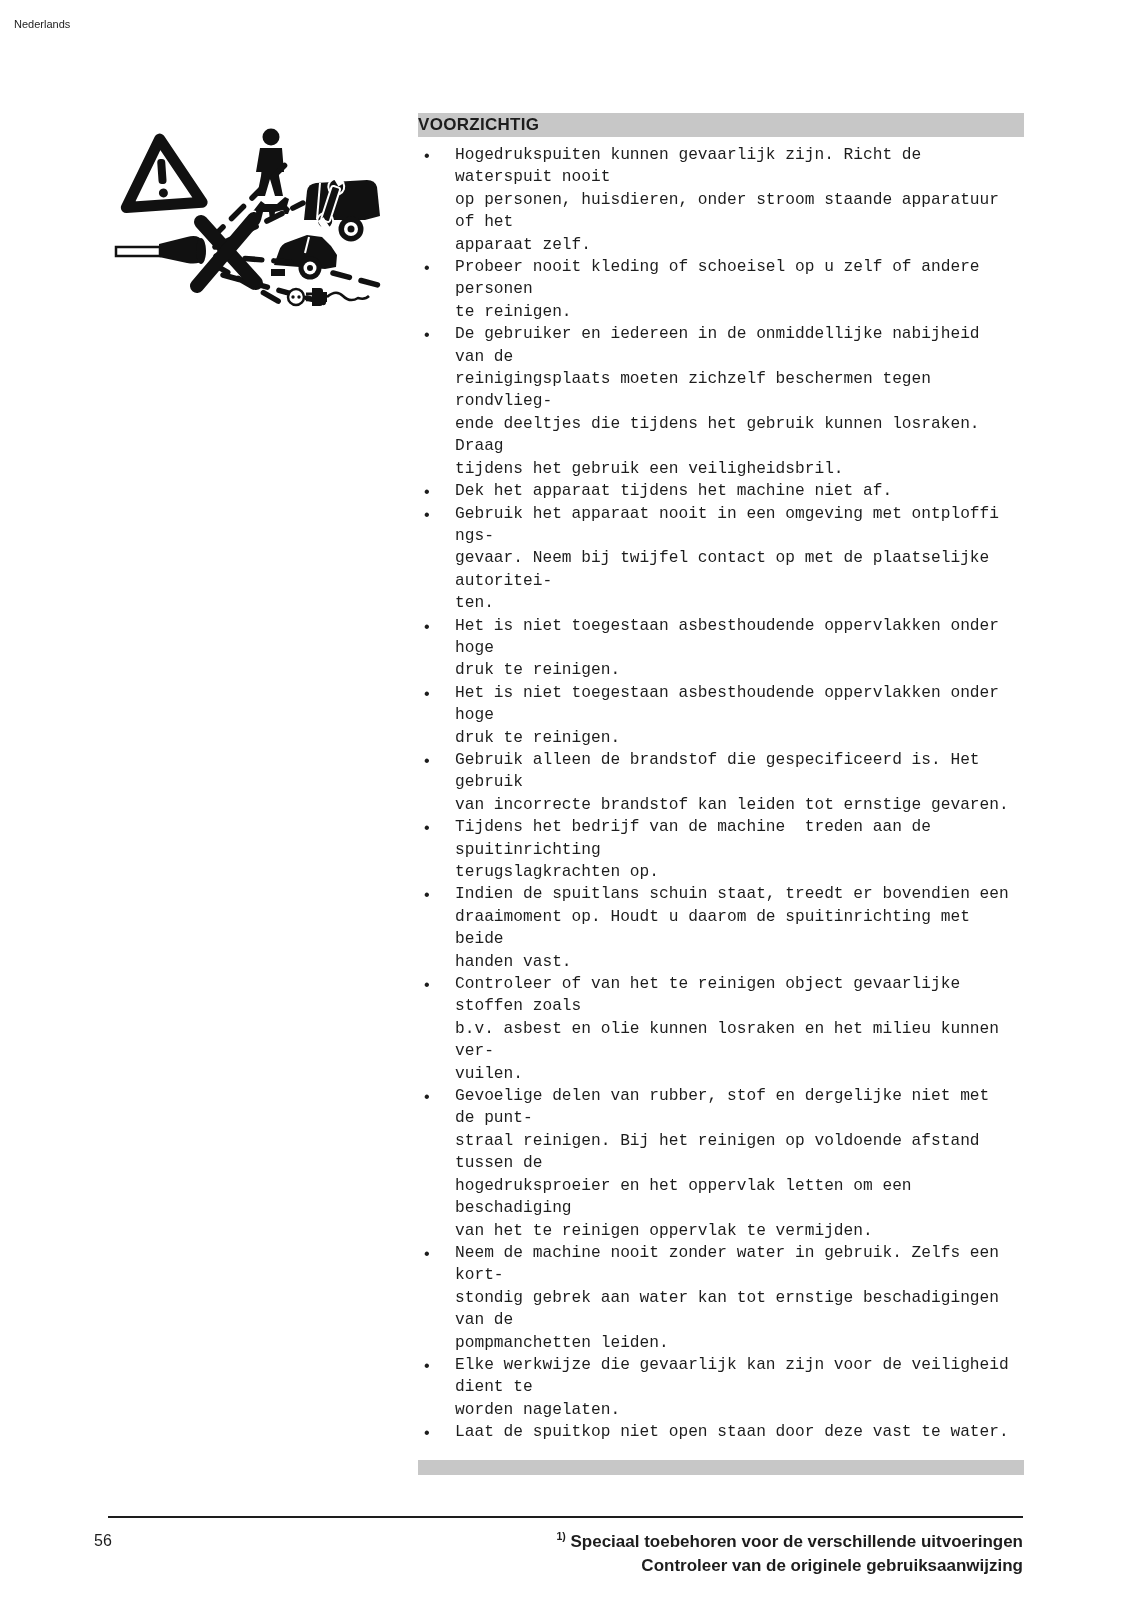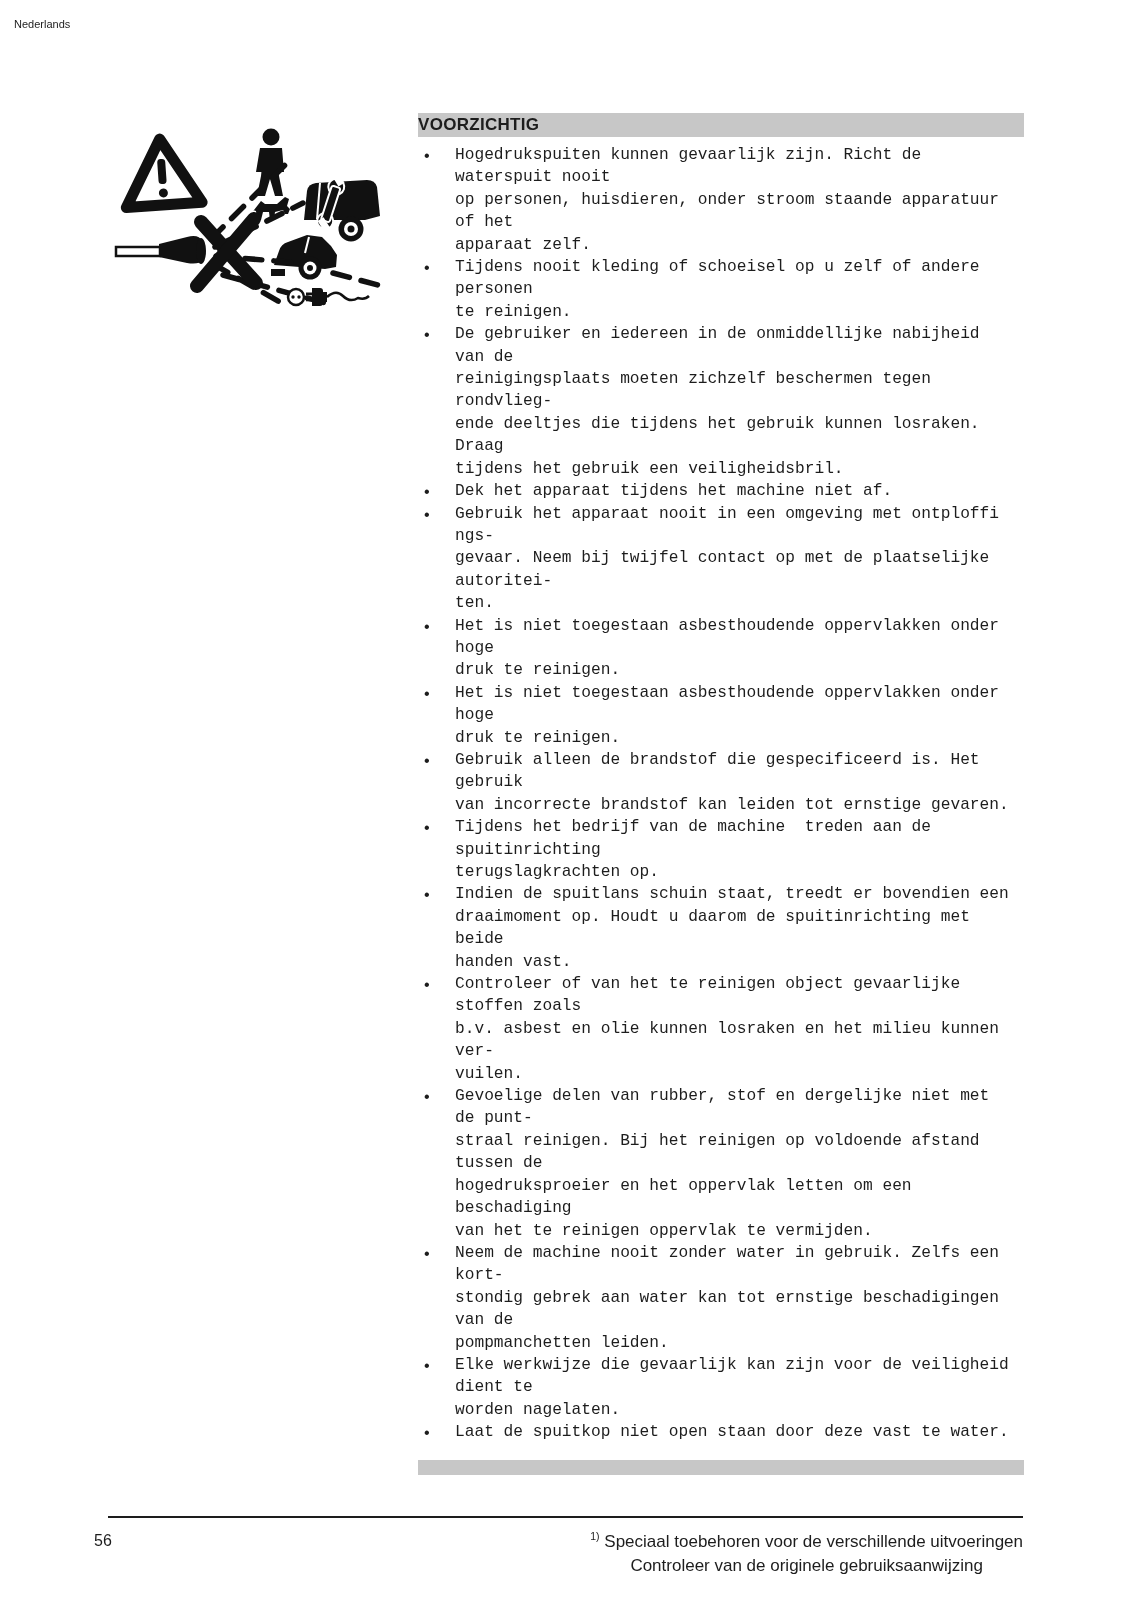--- a/index.html
+++ b/index.html
@@ -83,23 +83,24 @@
   .page-num {
     position: absolute;
     left: 94px;
     top: 1532px;
     font-size: 16px;
   }
   .footer-right {
     position: absolute;
     right: 109px;
     top: 1530px;
-    text-align: center;
+    text-align: right;
     font-size: 17px;
     line-height: 23.5px;
+    font-weight: bold;
   }
   .footer-right sup {
     font-size: 10.5px;
     vertical-align: super;
     line-height: 0;
   }
 </style>
 </head>
 <body>
 
@@ -186,21 +187,21 @@
   </div>
   <ul class="caution-list">
     <li>
         <span class="bullet">•</span>
         <span class="item-text">Hogedrukspuiten kunnen gevaarlijk zijn. Richt de waterspuit nooit
 op personen, huisdieren, onder stroom staande apparatuur of het
 apparaat zelf.</span>
       </li>
     <li>
         <span class="bullet">•</span>
-        <span class="item-text">Tijdens nooit kleding of schoeisel op u zelf of andere personen
+        <span class="item-text">Probeer nooit kleding of schoeisel op u zelf of andere personen
 te reinigen.</span>
       </li>
     <li>
         <span class="bullet">•</span>
         <span class="item-text">De gebruiker en iedereen in de onmiddellijke nabijheid van de
 reinigingsplaats moeten zichzelf beschermen tegen rondvlieg-
 ende deeltjes die tijdens het gebruik kunnen losraken. Draag
 tijdens het gebruik een veiligheidsbril.</span>
       </li>
     <li>

